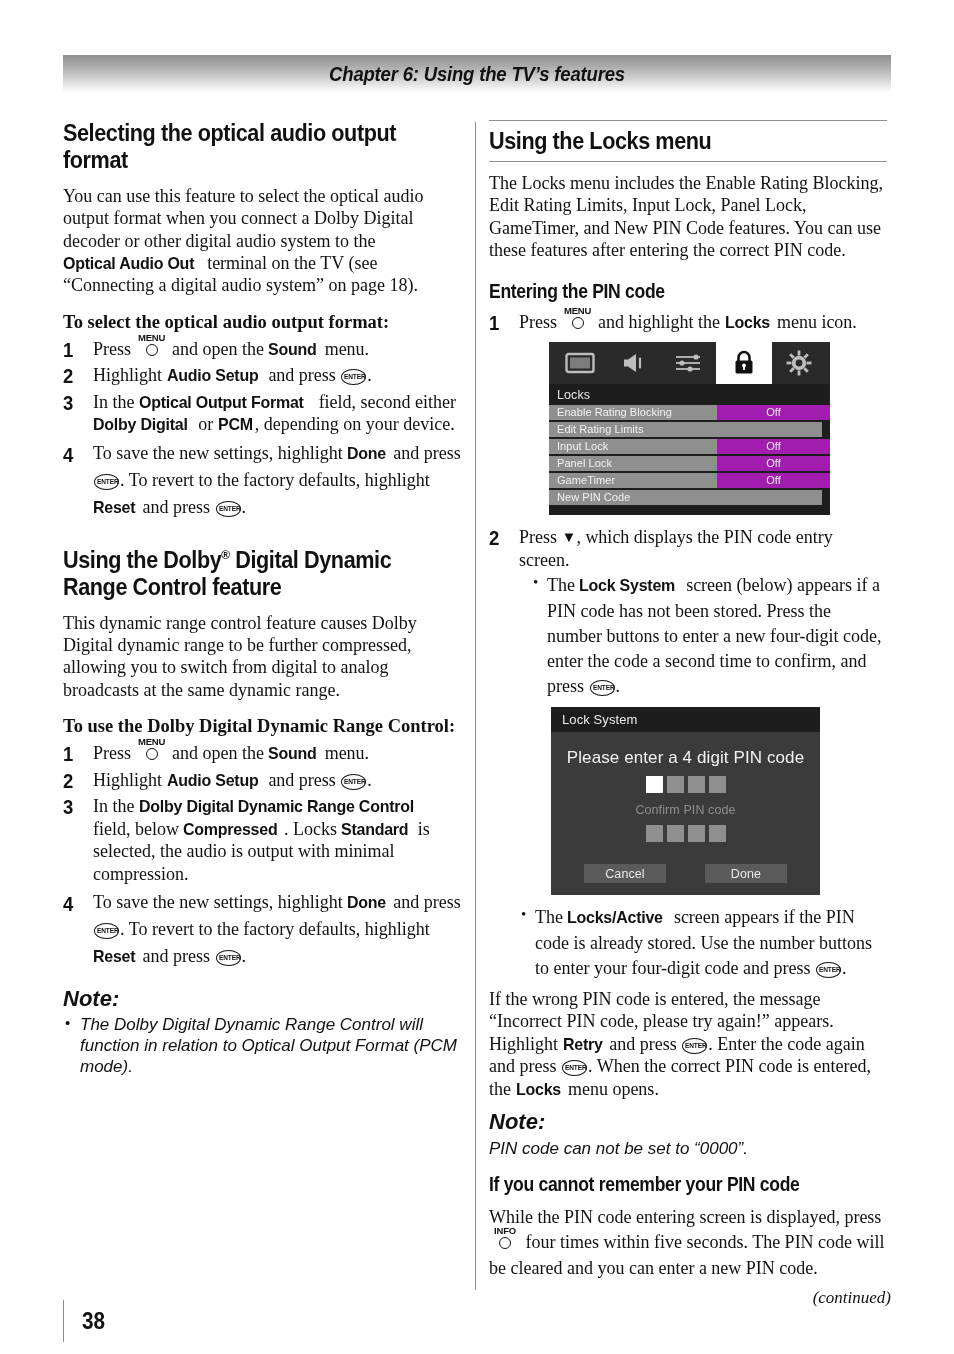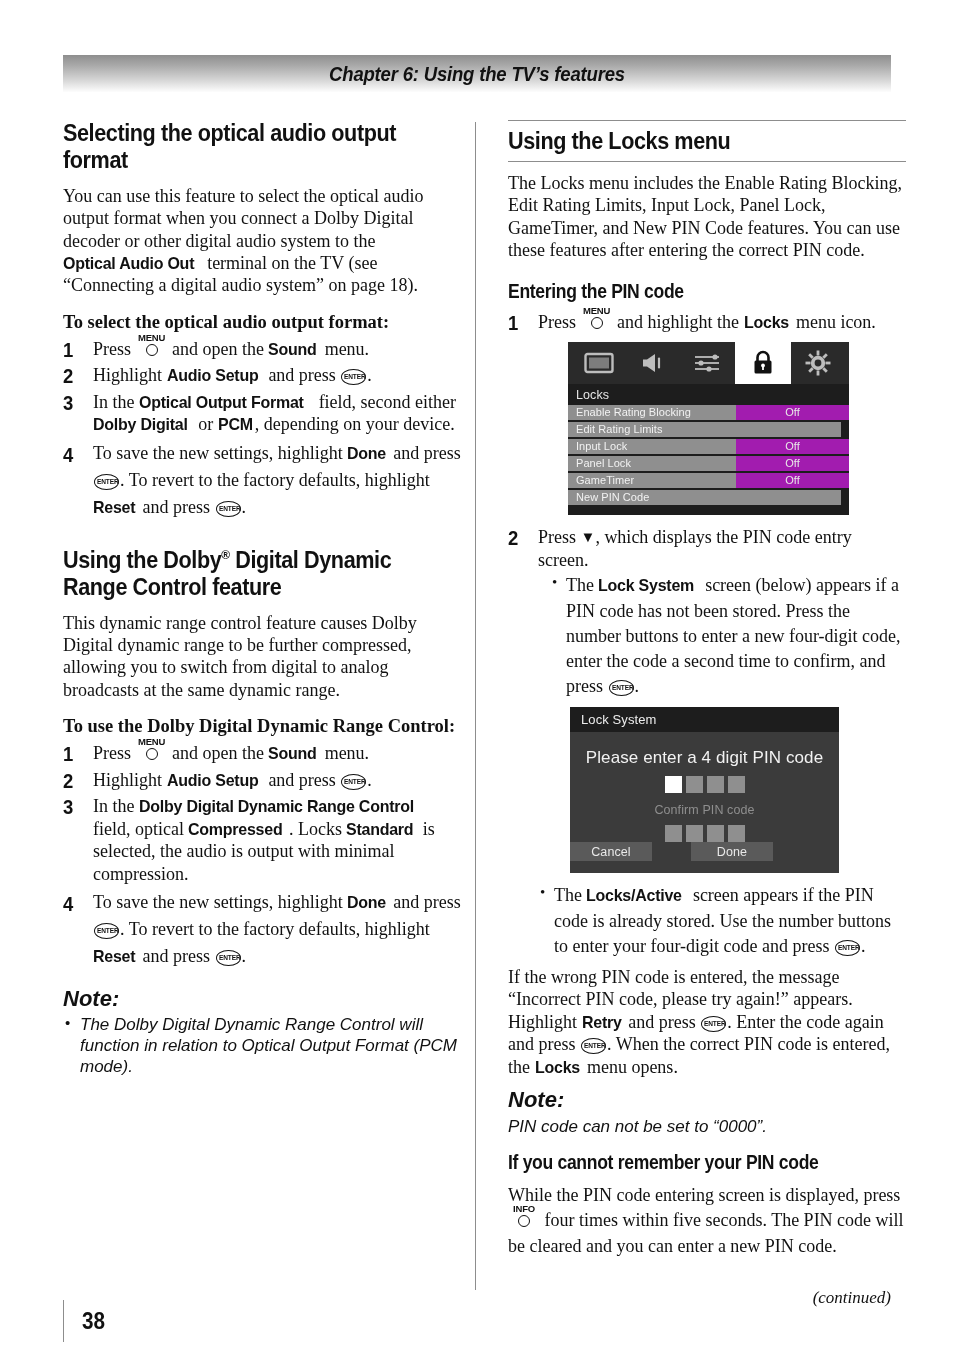--- a/index.html
+++ b/index.html
@@ -22,21 +22,21 @@
     display:flex;align-items:center;justify-content:center;
     font-family:"Liberation Sans", sans-serif;
     font-weight:bold;font-style:italic;font-size:19.5px;
     letter-spacing:-0.2px;color:#111;
     transform:scaleX(0.95);transform-origin:center;
   }
 
   
   .col{position:absolute;top:120px;}
   .col-left{left:63px;width:400px;}
-  .col-right{left:508px;width:398px;}
+  .col-right{left:489px;width:398px;}
   .col-divider{
     position:absolute;left:475px;top:122px;width:1px;height:1168px;
     background:#8d8d8d;
   }
 
   
   h1.sec{
     font-family:"Liberation Sans", sans-serif;
     font-weight:bold;font-size:24px;line-height:1.12;
     margin:0 0 11px 0;letter-spacing:-0.45px;
@@ -176,21 +176,21 @@
   .lockdlg-title{
     background:#1d1d1d;color:#ececec;font-size:13px;
     padding:5px 0 5px 11px;letter-spacing:0.1px;
   }
   .lockdlg-body{padding:16px 0 12px 0;text-align:center;}
   .lockdlg-prompt{color:#f2f2f2;font-size:17px;margin-bottom:8px;letter-spacing:0.1px;}
   .lockdlg-confirm{color:#8e8e8e;font-size:12.5px;margin:10px 0 8px 0;letter-spacing:0.1px;}
   .pinrow{display:flex;justify-content:center;gap:4px;}
   .pinbox{width:17px;height:17px;background:#8f8f8f;}
   .pinbox.active{background:#ffffff;}
-  .dlgbtns{display:flex;gap:39px;}
+  .dlgbtns{display:flex;justify-content:center;gap:39px;margin-top:22px;}
   .dlgbtn{
     width:82px;height:19px;background:#5a5a5a;color:#e9e9e9;
     font-size:12.5px;display:flex;align-items:center;justify-content:center;
     letter-spacing:0.1px;
   }
 
   
   .continued{
     position:absolute;right:63px;top:1288px;
     font-style:italic;font-size:17px;
@@ -249,21 +249,21 @@
     <li>
       <span class="num">1</span>
       <span>Press </span><span class="key-round"><span class="lbl">MENU</span><span class="circ"></span></span><span> and open the </span><b class="ui">Sound</b><span> menu.</span>
     </li>
     <li>
       <span class="num">2</span>
       <span>Highlight </span><b class="ui">Audio Setup</b><span> and press </span><span class="key-enter"><span>ENTER</span></span><span>.</span>
     </li>
     <li>
       <span class="num">3</span>
-      <span>In the </span><b class="ui">Dolby Digital Dynamic Range Control</b><span> field, optical </span><b class="ui">Compressed</b><span>. Locks </span><b class="ui">Standard</b><span> is selected, the audio is output with minimal compression.</span>
+      <span>In the </span><b class="ui">Dolby Digital Dynamic Range Control</b><span> field, below </span><b class="ui">Compressed</b><span>. Locks </span><b class="ui">Standard</b><span> is selected, the audio is output with minimal compression.</span>
     </li>
     <li class="loose">
       <span class="num">4</span>
       <span>To save the new settings, highlight </span><b class="ui">Done</b><span> and press </span><span class="key-enter"><span>ENTER</span></span><span>. To revert to the factory defaults, highlight </span><b class="ui">Reset</b><span> and press </span><span class="key-enter"><span>ENTER</span></span><span>.</span>
     </li>
   </ol>
 
   <div class="note-h">Note:</div>
   <ul class="notes">
     <li>The Dolby Digital Dynamic Range Control will function in relation to Optical Output Format (PCM mode).</li>

